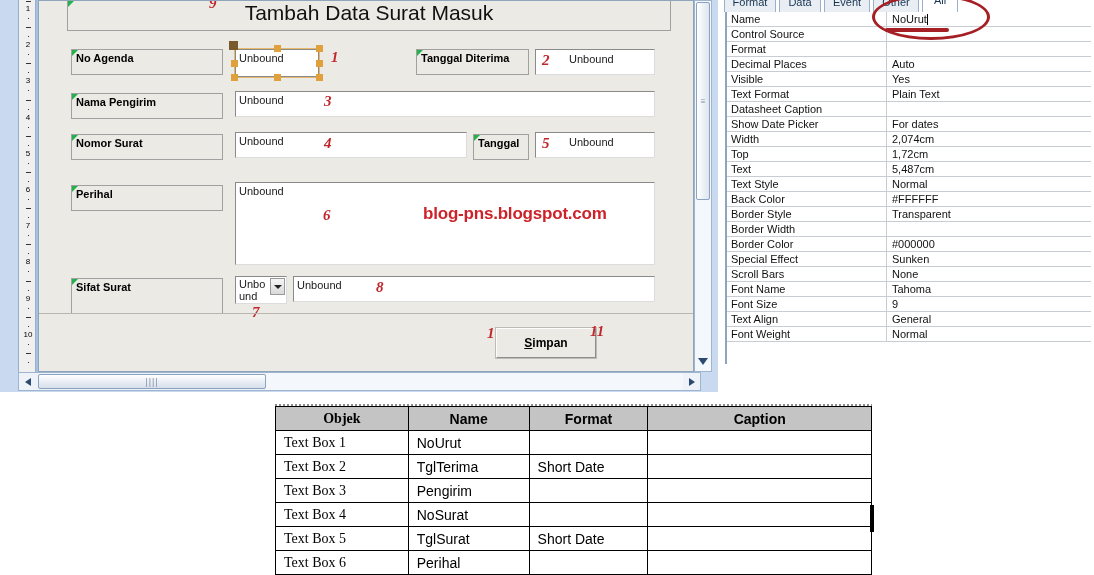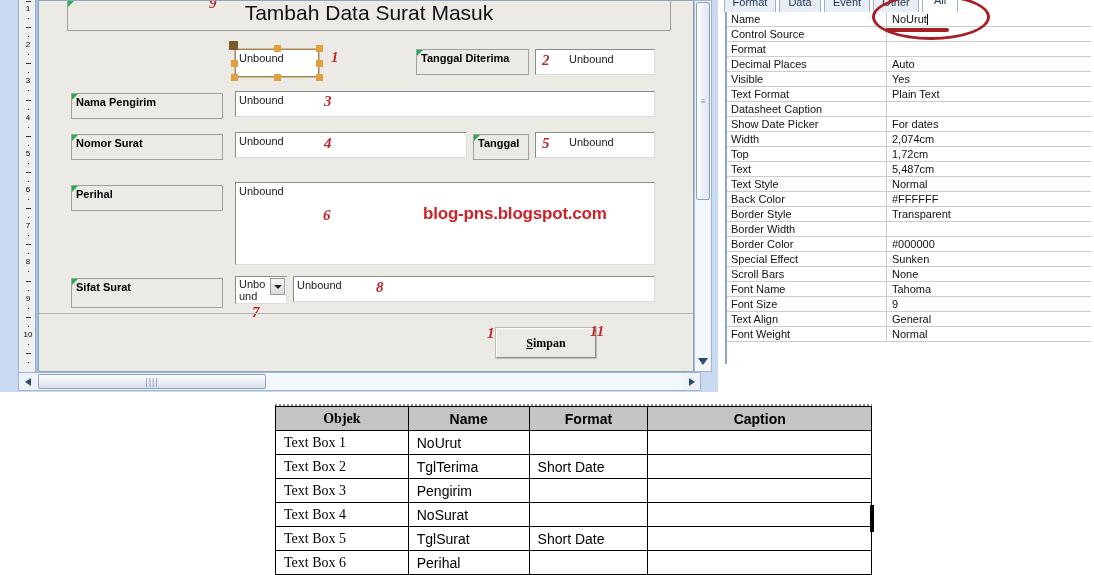--- a/index.html
+++ b/index.html
@@ -302,20 +302,24 @@
     <div class="gutter-bar" style="left:36px;top:0;width:2px;height:372px;background:#a8c0e0;"></div>
 
     <div id="canvas">
       <div id="canvas-inner">
 
         <div id="form-title" style="left:28px;top:-4px;width:604px;height:34px;">
           <span class="errtri"></span>
           <span>Tambah Data Surat Masuk</span>
         </div>
 
+        <div class="acc-label" style="left:32px;top:48px;width:152px;height:26px;">
+          <span class="errtri"></span>
+          <span>No Agenda</span>
+        </div>
 
         <div id="sel-wrap" style="left:192px;top:44px;width:92px;height:36px;">
           <div class="frame"></div>
           <div class="inner">Unbound</div>
           <span class="handle move" style="left:-2px;top:-4px;"></span>
           <span class="handle" style="left:43px;top:0px;"></span>
           <span class="handle" style="right:0px;top:0px;"></span>
           <span class="handle" style="left:0px;top:15px;"></span>
           <span class="handle" style="right:0px;top:15px;"></span>
           <span class="handle" style="left:0px;bottom:0px;"></span>
@@ -361,21 +365,21 @@
         <div class="acc-label" style="left:32px;top:184px;width:152px;height:26px;">
           <span class="errtri"></span>
           <span>Perihal</span>
         </div>
         <div class="acc-text" style="left:196px;top:181px;width:420px;height:83px;">
           <span>Unbound</span>
         </div>
         <div class="anno" style="left:284px;top:206px;">6</div>
         <div id="watermark" style="left:384px;top:203px;">blog-pns.blogspot.com</div>
 
-        <div class="acc-label" style="left:32px;top:277px;width:152px;height:30px;">
+        <div class="acc-label" style="left:32px;top:277px;width:152px;height:36px;">
           <span class="errtri"></span>
           <span>Sifat Surat</span>
         </div>
 
         <div class="acc-combo" style="left:196px;top:275px;width:52px;height:28px;">
           <span style="display:block;width:28px;word-break:break-all;line-height:12px;">Unbound</span>
           <span class="combo-arrow">
             <i></i>
           </span>
         </div>
@@ -384,21 +388,21 @@
         <div class="acc-text" style="left:254px;top:275px;width:362px;height:26px;">
           <span>Unbound</span>
         </div>
         <div class="anno" style="left:337px;top:278px;">8</div>
 
         <div class="anno" style="left:170px;top:-6px;">9</div>
 
         <div class="sec-divider" style="left:0;top:312px;width:656px;"></div>
 
         <div class="anno" style="left:448px;top:324px;">10</div>
-        <div class="acc-btn" style="left:457px;top:327px;width:100px;height:30px;font-family:Liberation Serif, serif;">
+        <div class="acc-btn" style="left:457px;top:327px;width:100px;height:30px;">
           <span>
             <u>S</u><span>impan</span>
           </span>
         </div>
         <div class="anno" style="left:551px;top:322px;">11</div>
 
       </div>
     </div>
 
     <div id="vscroll">

